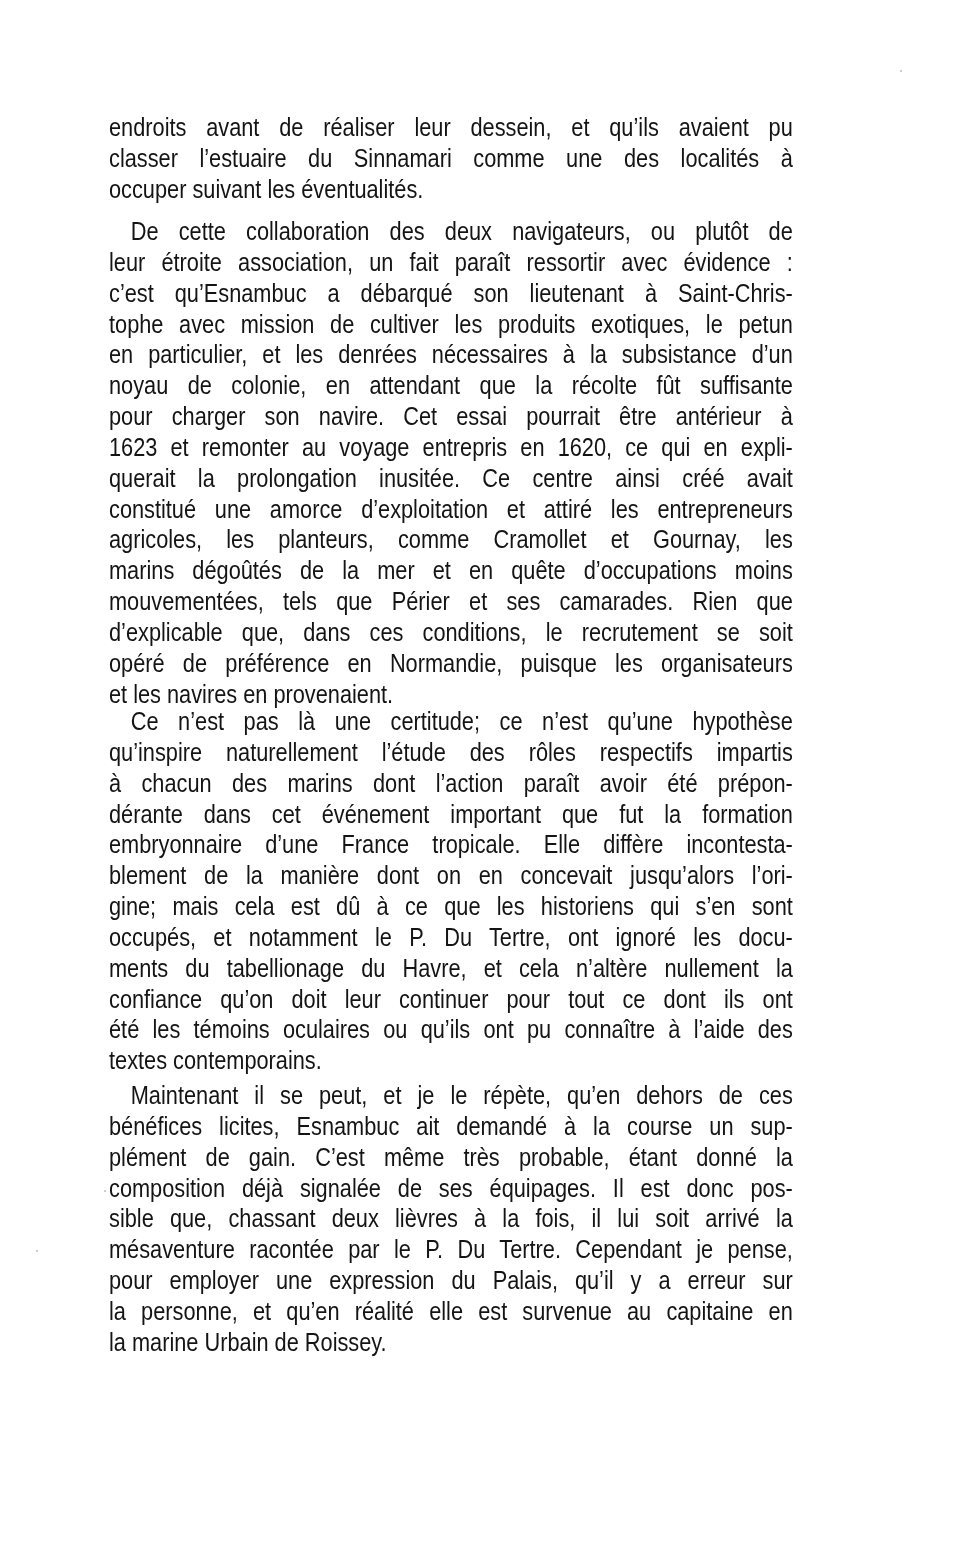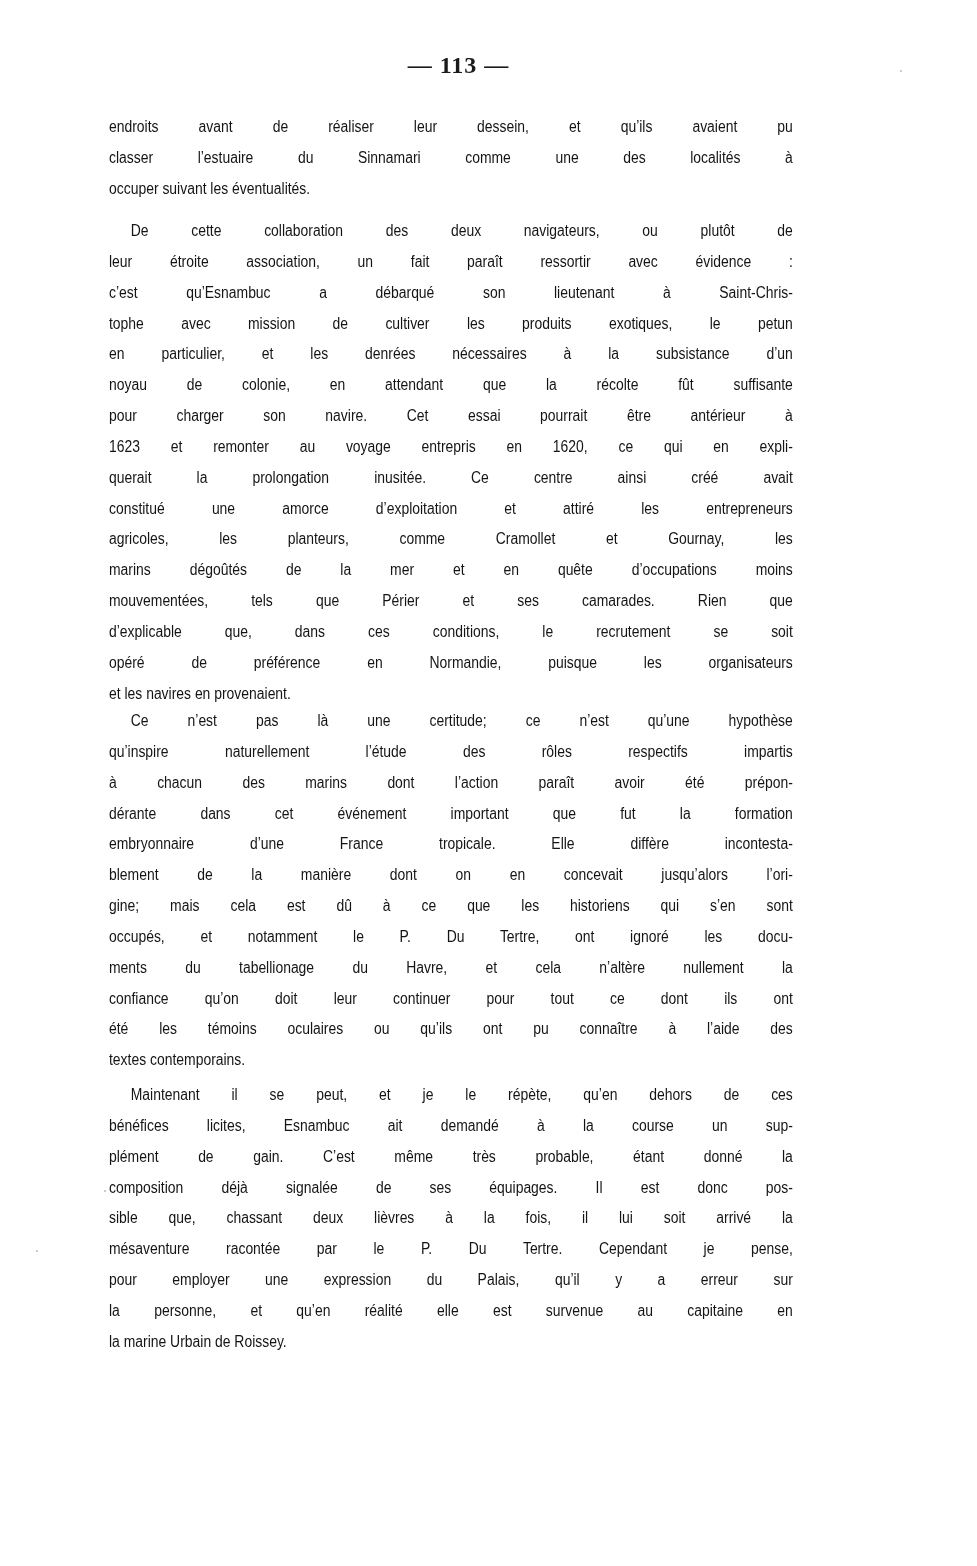--- a/index.html
+++ b/index.html
@@ -8,41 +8,40 @@
       position: absolute; left: 0; top: 0; width: 977px; height: 1566px;
       background: #ffffff;
     }
     .page-number {
       position: absolute; top: 52px; left: 0; width: 917px; text-align: center;
       font-family: "Liberation Serif", serif; font-size: 24px; font-weight: bold;
       color: #1a1a1a; letter-spacing: 1px;
     }
     .text-block {
       position: absolute; left: 109px; width: 684px;
-      font-family: "Liberation Sans", sans-serif; font-size: 16px;
+      font-family: "Liberation Sans", sans-serif; font-size: 25px;
       color: #141414; line-height: 30.85px;
     }
     .line {
       display: block; height: 30.85px; white-space: nowrap;
       text-align: justify; text-align-last: justify;
       transform: scaleX(0.87); transform-origin: left center; width: 786px;
     }
     .line.last { text-align-last: left; }
     .line.indent { padding-left: 25px; width: 761px; }
     .source-credit {
       position: absolute; right: 12px; top: 1576px;
       font-family: "DejaVu Sans", sans-serif; font-size: 13px; color: #7a7a7a; font-style: italic;
     }
     .speck { position: absolute; width: 2px; height: 2px; background: #bbb; border-radius: 1px; }
   </style>
 </head>
 <body>
 
 <div class="page">
-  <div class="page-number">— 113 —</div>
 
   <div class="text-block" style="top:112px;">
       <span class="line">endroits avant de réaliser leur dessein, et qu’ils avaient pu</span>
       <span class="line">classer l’estuaire du Sinnamari comme une des localités à</span>
       <span class="line last">occuper suivant les éventualités.</span>
     </div>
   <div class="text-block" style="top:216px;">
       <span class="line indent">De cette collaboration des deux navigateurs, ou plutôt de</span>
       <span class="line">leur étroite association, un fait paraît ressortir avec évidence :</span>
       <span class="line">c’est qu’Esnambuc a débarqué son lieutenant à Saint-Chris-</span>

